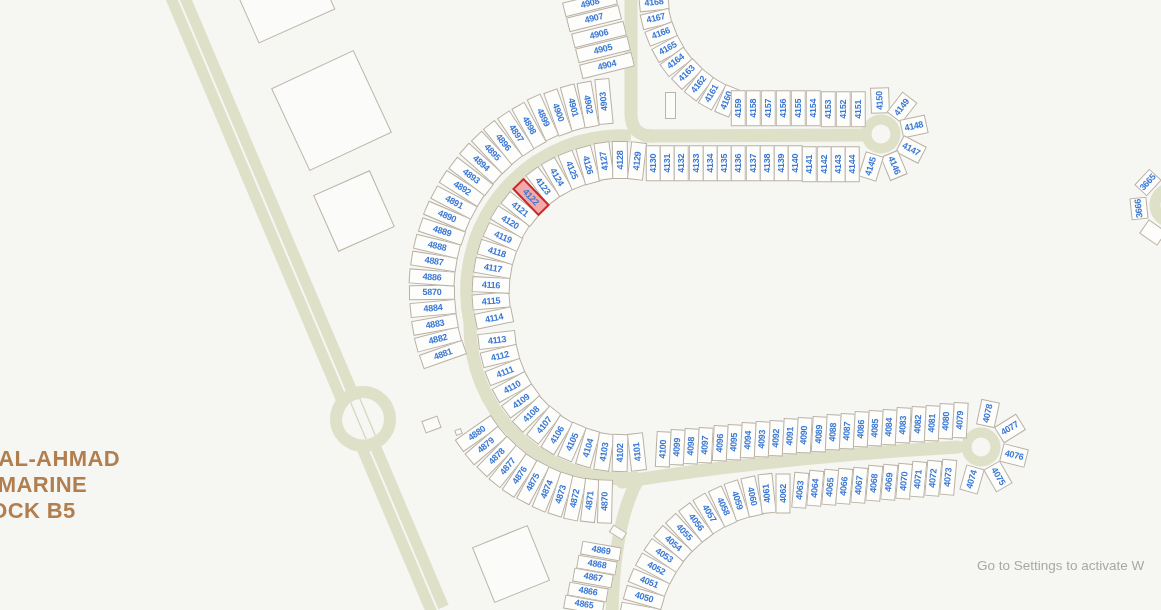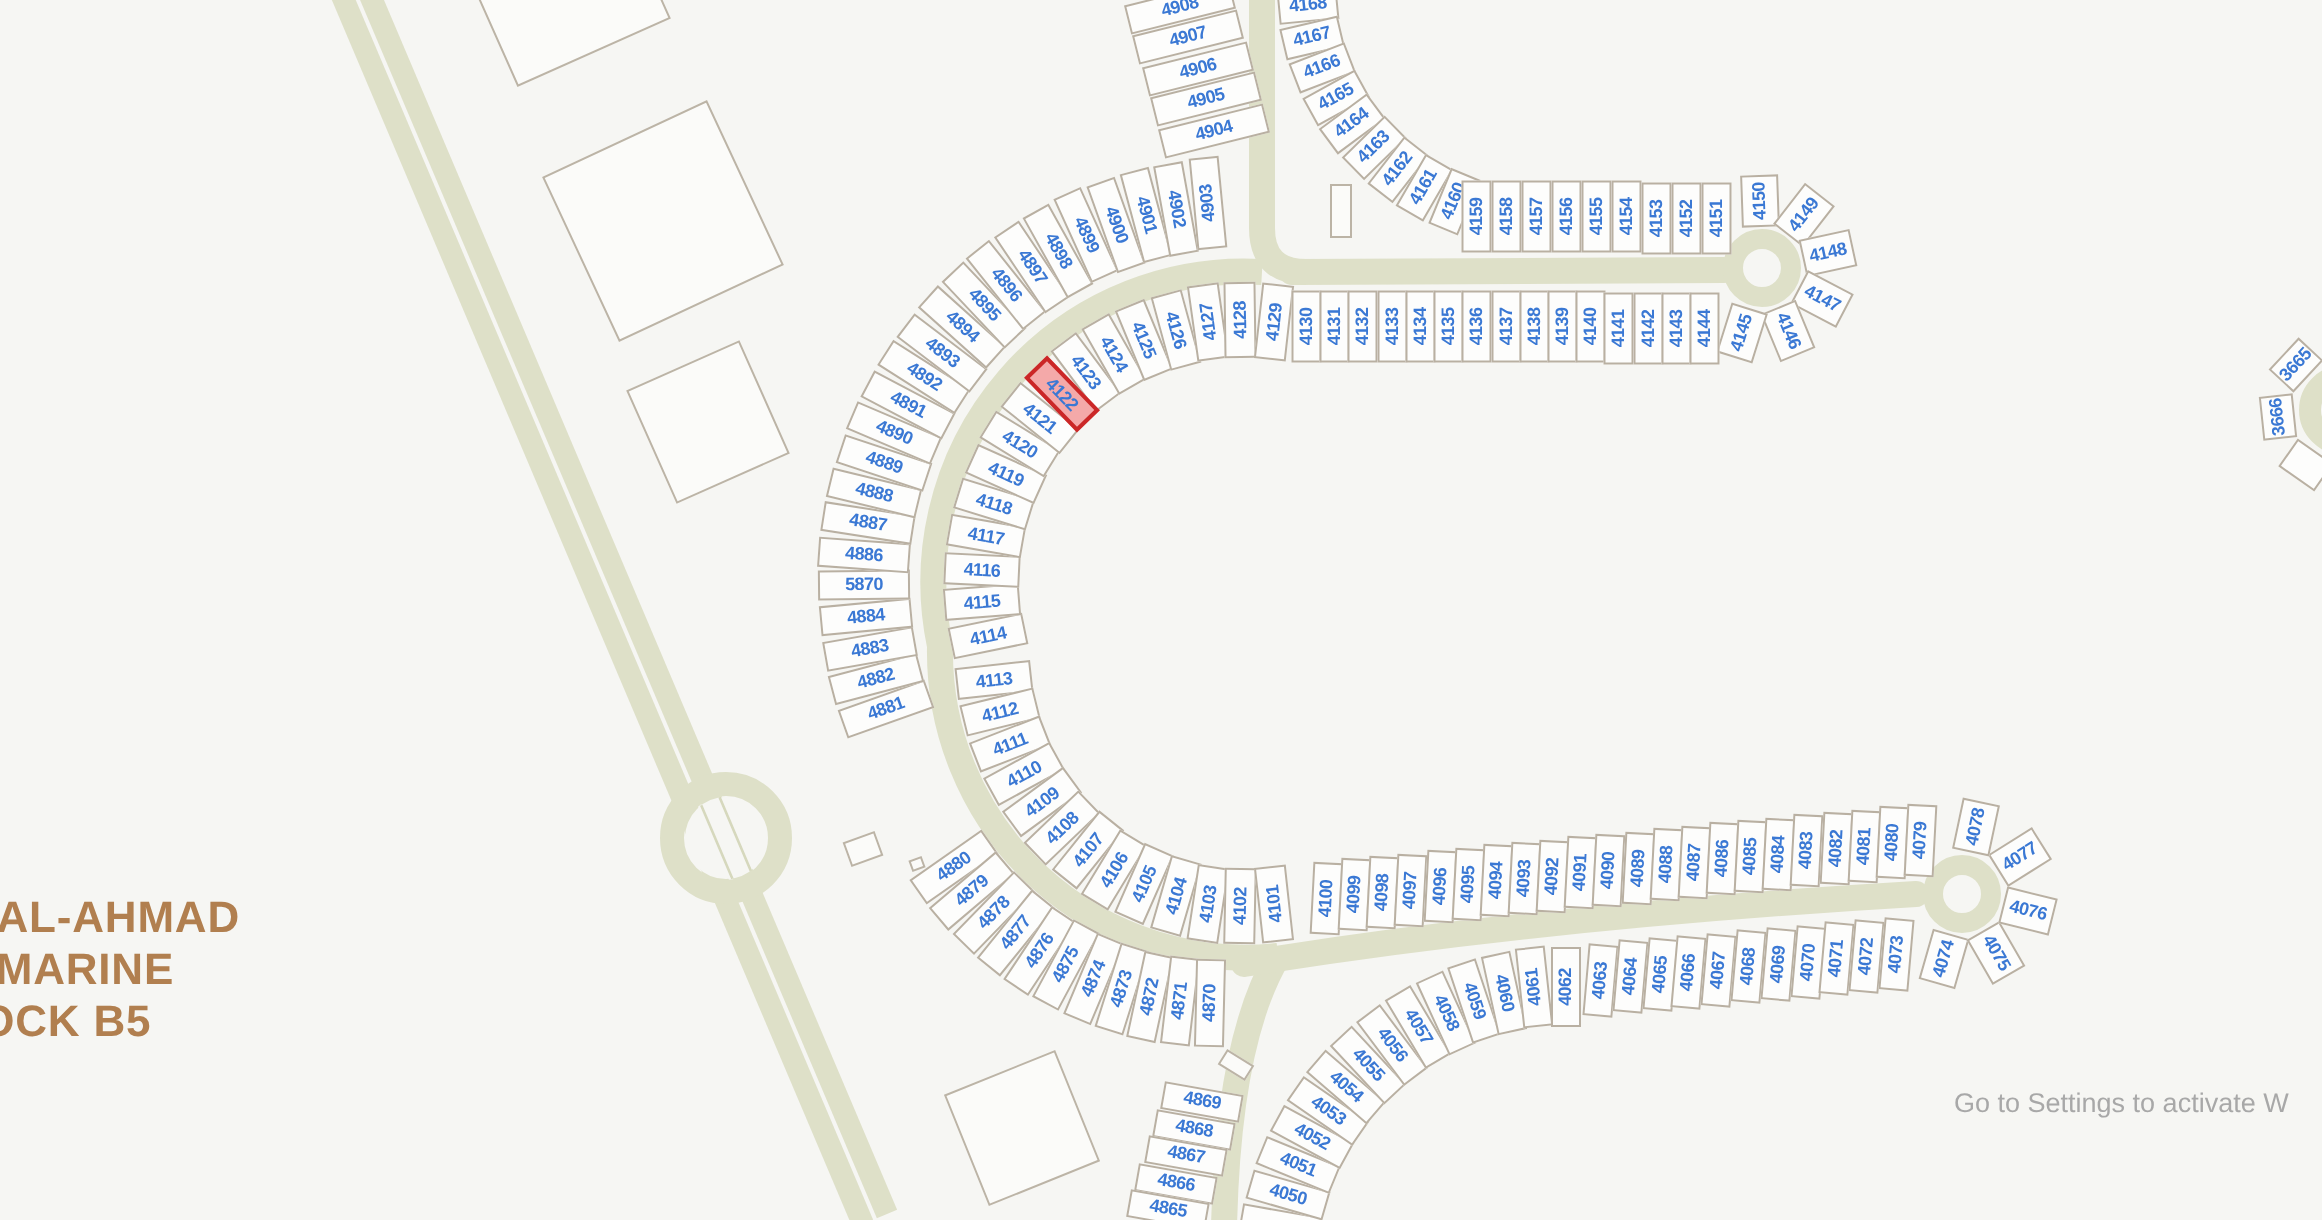--- a/index.html
+++ b/index.html
@@ -36,21 +36,21 @@
   }
   #block-label{
     position:absolute; left:-40px; top:446px; z-index:7;
     font-weight:bold; font-size:22px; line-height:26px;
     letter-spacing:0.4px; color:var(--brown,#b17f4f); white-space:nowrap;
   }
   #watermark{
     position:absolute; left:977px; top:539px; z-index:8; white-space:nowrap;
   }
   #watermark .wm1{font-size:20px; color:#9d9d9d; letter-spacing:0.3px;}
-  #watermark .wm2{font-size:13.5px; color:#a8a8a8; margin-top:5px;}
+  #watermark .wm2{font-size:13.5px; color:#a8a8a8; margin-top:19px;}
 </style>
 </head>
 <body>
 
 <div id="map-canvas">
 
   <svg id="roads-layer" width="1161" height="610">
 
     <path class="rd" d="M 168.5,-8 L 431.5,612" stroke-width="11"></path>
     <path class="rd" d="M 180.5,-13 L 443.5,607" stroke-width="11"></path>

